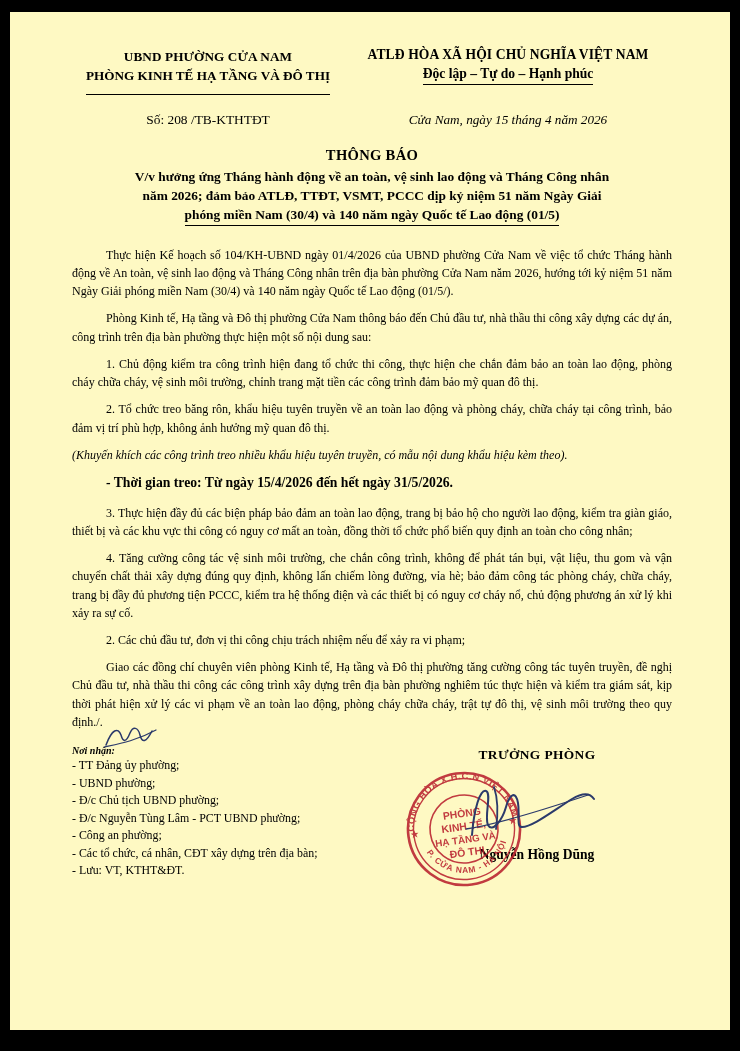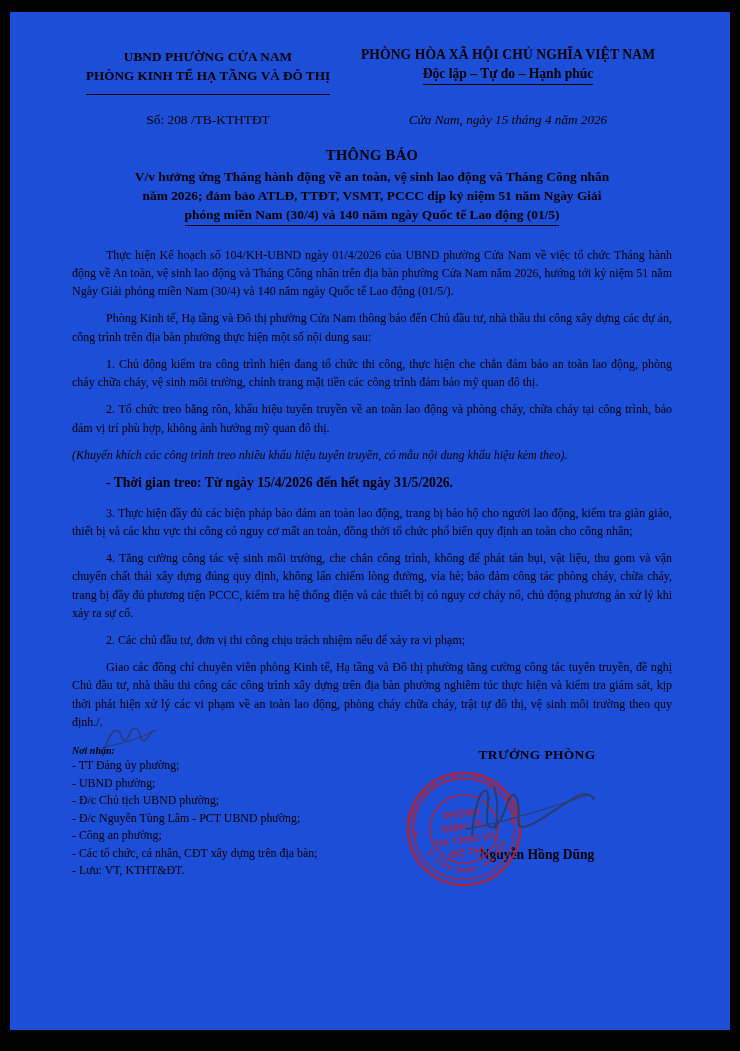--- a/index.html
+++ b/index.html
@@ -12,21 +12,21 @@
     background: #000000;
     font-family: "Liberation Serif", "DejaVu Serif", serif;
     overflow: hidden;
   }
   .page {
     position: absolute;
     left: 10px;
     top: 12px;
     width: 720px;
     height: 1018px;
-    background: #1d4ed8;
+    background: #fef9c3;
     box-sizing: border-box;
     overflow: hidden;
   }
   .inner {
     position: absolute;
     left: 62px;
     top: 34px;
     width: 600px;
   }
 
@@ -214,21 +214,21 @@
 
 <div class="page">
   <div class="inner">
 
     <div class="header-row">
       <div class="hdr-left">
         <div class="org1">UBND PHƯỜNG CỬA NAM</div>
         <div class="org2">PHÒNG KINH TẾ HẠ TẦNG VÀ ĐÔ THỊ</div>
       </div>
       <div class="hdr-right">
-        <div class="nation1">PHÒNG HÒA XÃ HỘI CHỦ NGHĨA VIỆT NAM</div>
+        <div class="nation1">ATLĐ HÒA XÃ HỘI CHỦ NGHĨA VIỆT NAM</div>
         <div class="nation2">Độc lập – Tự do – Hạnh phúc</div>
       </div>
     </div>
 
     <div class="subhdr-row">
       <div class="sohieu">
         <span>Số:</span>
         <span class="num">208</span>
         <span>/TB-KTHTĐT</span>
       </div>

